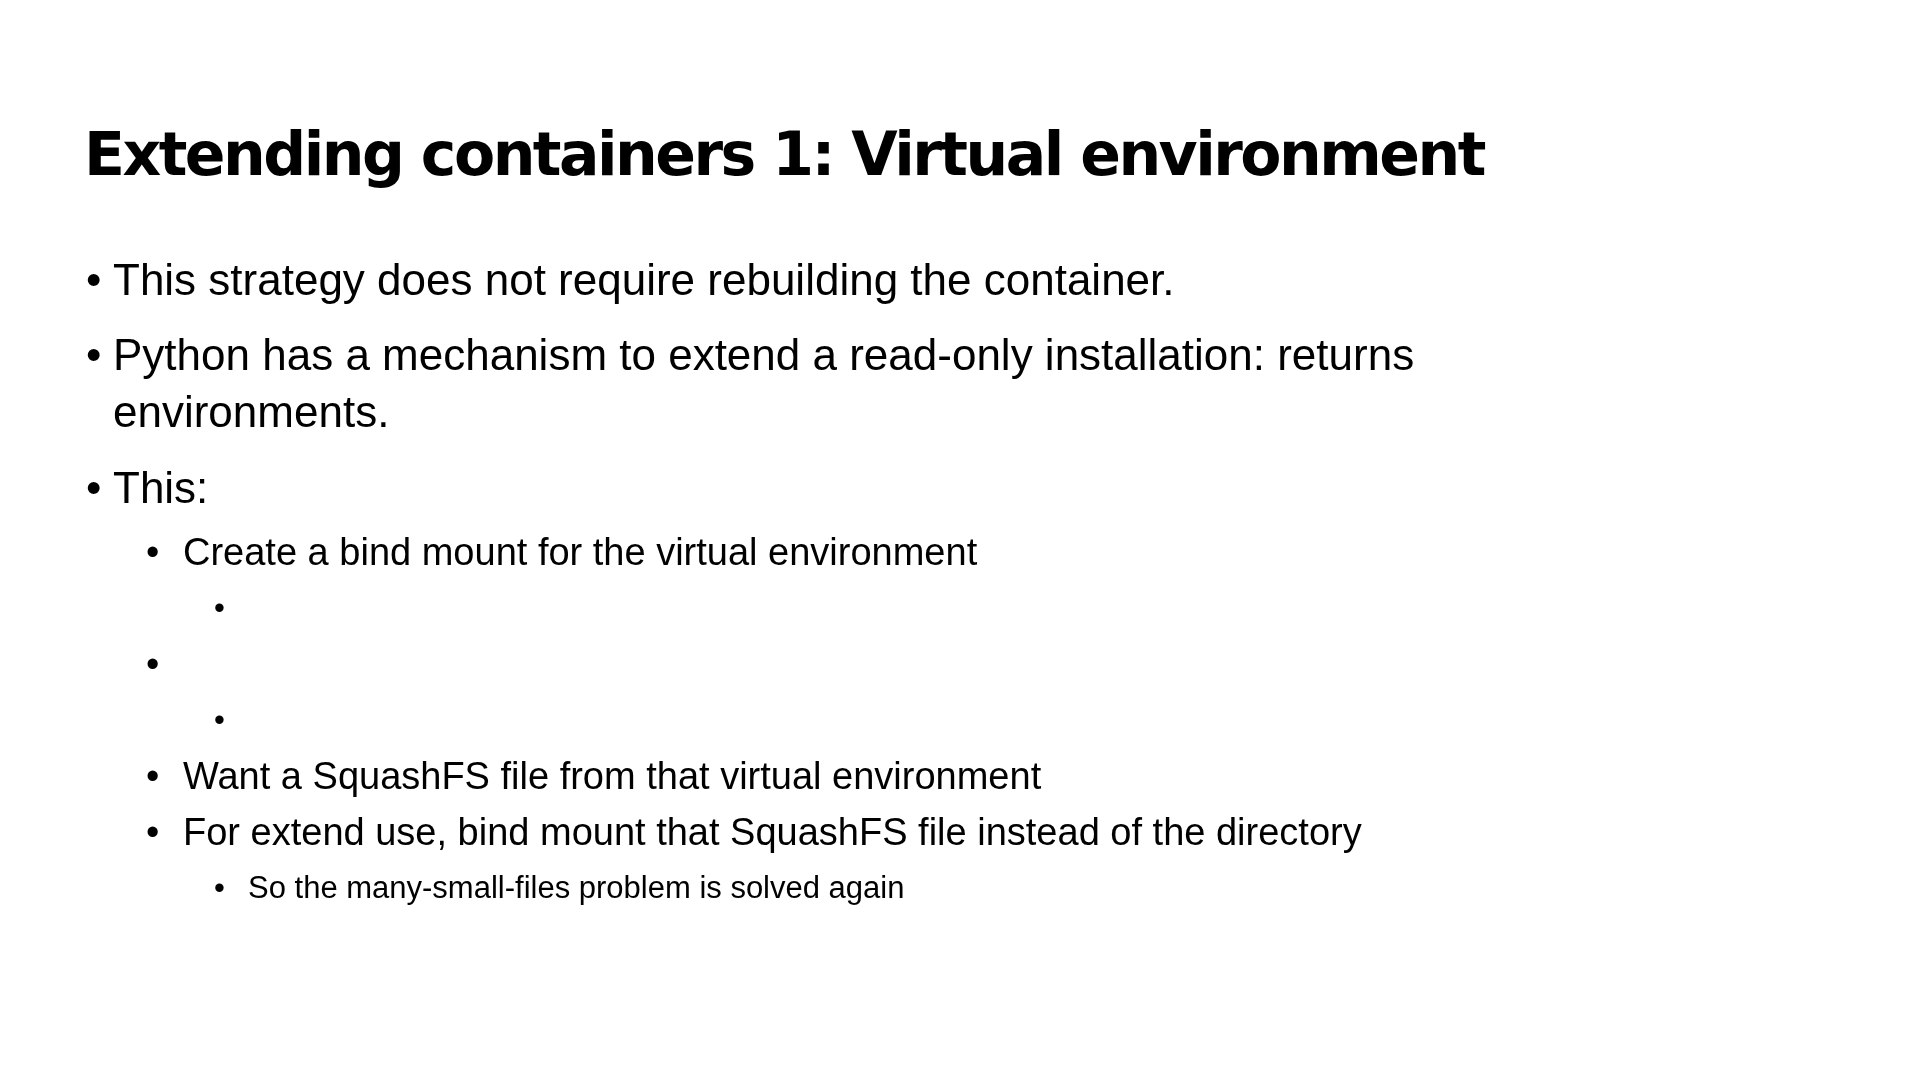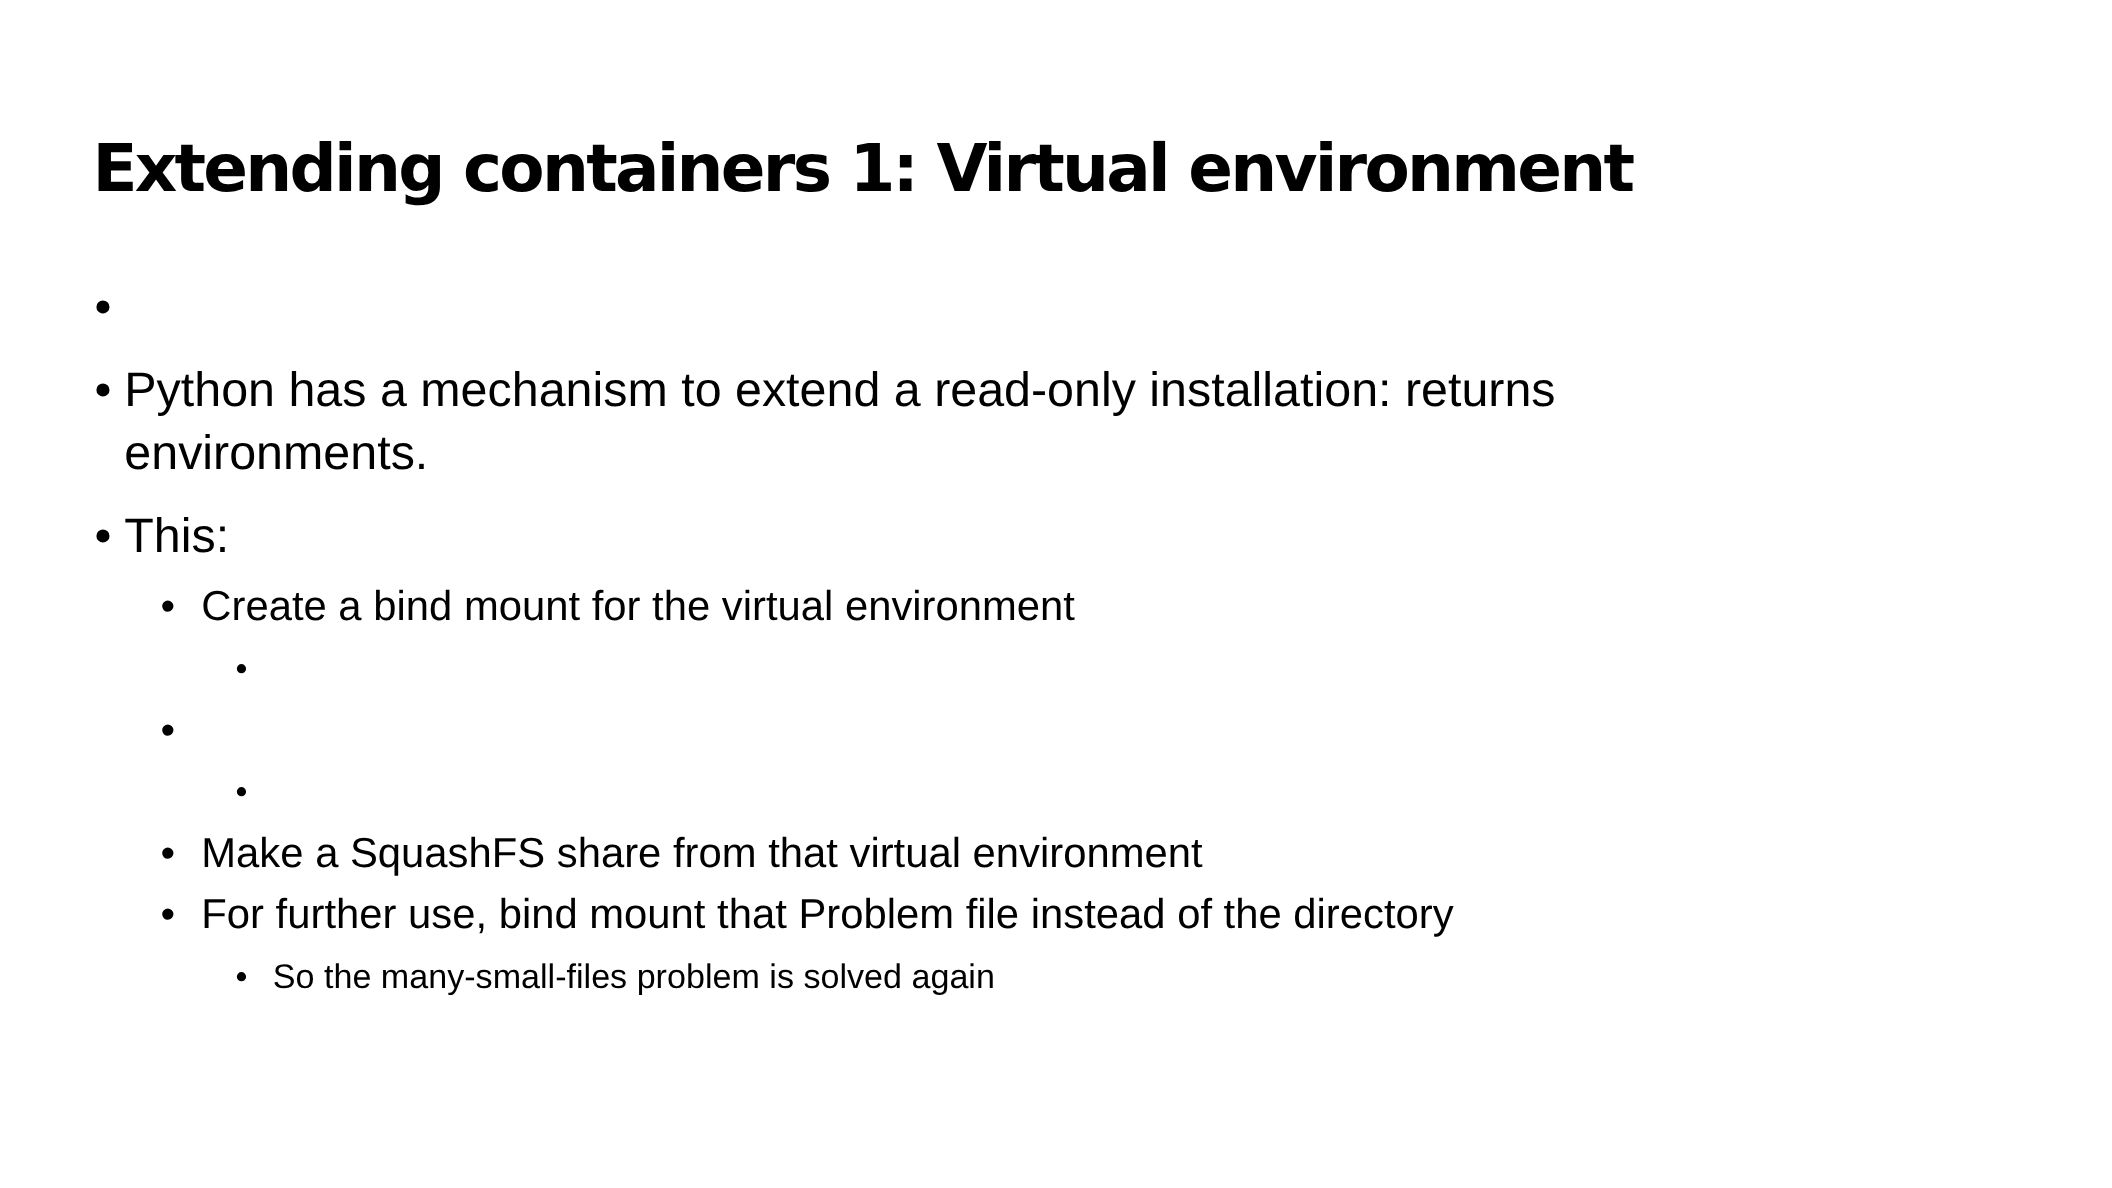--- a/index.html
+++ b/index.html
@@ -107,20 +107,21 @@
       <span>M</span>
       <span>I</span>
     </div>
     <div class="logo-rule"></div>
   </div>
 
   <div class="content">
 
     <div class="li lvl1">
       <span class="bullet">•</span>
+      <span class="txt">This strategy does not require rebuilding the container.</span>
     </div>
 
     <div class="li lvl1 mt-a">
       <span class="bullet">•</span>
       <span class="txt">Python has a mechanism to extend a read-only installation: returns
 environments.</span>
     </div>
 
     <div class="li lvl1 mt-b">
       <span class="bullet">•</span>
@@ -139,26 +140,26 @@
     <div class="li lvl2">
       <span class="bullet">•</span>
     </div>
 
     <div class="li lvl3">
       <span class="bullet">•</span>
     </div>
 
     <div class="li lvl2">
       <span class="bullet">•</span>
-      <span class="txt">Make a SquashFS share from that virtual environment</span>
+      <span class="txt">Want a SquashFS file from that virtual environment</span>
     </div>
 
     <div class="li lvl2">
       <span class="bullet">•</span>
-      <span class="txt">For further use, bind mount that Problem file instead of the directory</span>
+      <span class="txt">For extend use, bind mount that SquashFS file instead of the directory</span>
     </div>
 
     <div class="li lvl3">
       <span class="bullet">•</span>
       <span class="txt">So the many-small-files problem is solved again</span>
     </div>
 
   </div>
 </div>
 

